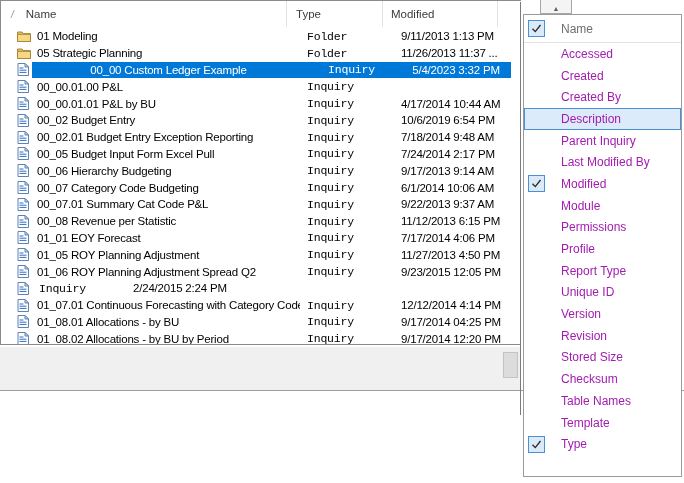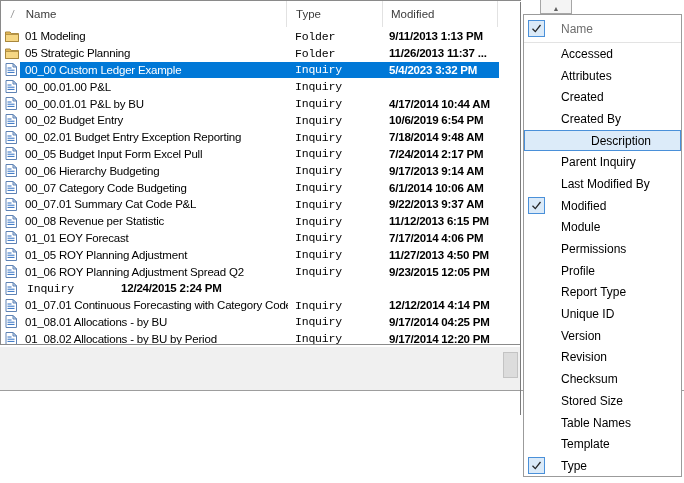--- a/index.html
+++ b/index.html
@@ -10,51 +10,51 @@
   .list-panel{position:absolute;left:0;top:2;width:521px;height:345px;background:#fff;
               border-top:1px solid #8a8a8a;border-left:1px solid #8a8a8a;border-bottom:1px solid #8a8a8a;
               box-sizing:border-box;overflow:hidden;}
   .header-row{display:flex;height:26px;align-items:center;color:#3c3c3c;}
   .hcell{box-sizing:border-box;height:100%;display:flex;align-items:center;border-right:1px solid #e2e2e2;}
   .hcell.h-name{width:286px;padding-left:10px;}
   .hcell.h-type{width:96px;padding-left:9px;}
   .hcell.h-mod{width:115px;padding-left:8px;}
   .sort-glyph{color:#8e8e8e;font-size:10px;margin-right:12px;font-style:italic;}
   .rows{position:absolute;left:0;top:27px;right:0;bottom:0;overflow:hidden;}
-  .row{display:flex;height:16.8px;align-items:center;letter-spacing:-0.2px;}
+  .row{display:flex;height:16.8px;align-items:center;letter-spacing:-0.2px;padding-left:12px;}
   .cell-icon{width:19px;display:flex;justify-content:flex-start;padding-left:4px;box-sizing:border-box;flex:none;}
   .band{display:flex;width:479px;height:100%;align-items:center;flex:none;}
-  .row.selected .band{background:#0078d7;color:#fff;}
+  .row.selected .band{background:#0078d7;color:#fff;text-align:center;}
   .c-name{width:268px;padding-left:5px;box-sizing:border-box;white-space:nowrap;overflow:hidden;}
   .c-type{width:96px;padding-left:7px;box-sizing:border-box;white-space:nowrap;font-family:Liberation Mono, monospace;}
-  .c-mod{width:115px;padding-left:5px;box-sizing:border-box;white-space:nowrap;font-weight:bold;}
+  .c-mod{width:115px;padding-left:5px;box-sizing:border-box;white-space:nowrap;}
   .icon-svg{display:block;}
 
   
   .gray-pane{position:absolute;left:0;top:347px;width:520px;height:43px;background:#f0f0f0;}
   .pane-thumb{position:absolute;right:2px;top:5px;width:13px;height:24px;background:#dcdcdc;border:1px solid #c3c3c3;}
   .hline{position:absolute;left:0;top:390px;width:684px;height:1px;background:#9d9d9d;}
   .vline{position:absolute;left:520px;top:2px;width:1px;height:413px;background:#7b7b7b;}
 
   
   .scroll-stub{position:absolute;left:540px;top:-2px;width:32px;height:16px;background:#f4f4f4;
                border:1px solid #a6a6a6;box-sizing:border-box;display:flex;align-items:flex-end;justify-content:center;}
   .scroll-stub .arrow{font-size:7px;color:#606060;line-height:9px;}
 
   
   .context-menu{position:absolute;left:523px;top:14px;width:159px;height:463px;background:#fff;
                 border:1px solid #9b9b9b;box-sizing:border-box;z-index:10;font-size:12px;}
-  .menu-item{display:flex;align-items:center;height:21.7px;padding-left:4px;box-sizing:border-box;color:#000000;}
+  .menu-item{display:flex;align-items:center;height:21.7px;padding-left:4px;box-sizing:border-box;color:#a21caf;}
   .menu-item.pinned{height:27px;color:#6e6e6e;}
   .menu-sep{height:0;border-top:1px solid #e3e3e3;margin:0;}
   .check-slot{width:17px;height:17px;flex:none;display:flex;}
   .menu-label{margin-left:16px;white-space:nowrap;}
   .checkbox{width:17px;height:17px;box-sizing:border-box;background:#dbeaf8;border:1px solid #4a90d9;
             display:flex;align-items:center;justify-content:center;}
-  .menu-item.hover{background:#dcebf9;outline:1px solid #4a90d9;outline-offset:-1px;justify-content:center;}
+  .menu-item.hover{background:#dcebf9;outline:1px solid #4a90d9;outline-offset:-1px;}
 </style>
 </head>
 <body>
 
 <div class="screen">
 
   <div class="list-panel">
     <div class="header-row">
       <div class="hcell h-name">
         <span class="sort-glyph">/</span>
@@ -321,21 +321,21 @@
   <svg class="icon-svg" width="12" height="13" viewBox="0 0 12 13">
     <path d="M1 0.5 h7 l3.5 3.5 v8.5 h-10.5 z" fill="#ffffff" stroke="#5e82b4" stroke-width="1"></path>
     <path d="M8 0.5 l3.5 3.5 h-3.5 z" fill="#c9dcf0" stroke="#5e82b4" stroke-width="1"></path>
     <line x1="2.5" y1="5" x2="6.5" y2="5" stroke="#2f6fc2" stroke-width="1"></line>
     <line x1="2.5" y1="7.2" x2="9.5" y2="7.2" stroke="#2f6fc2" stroke-width="1"></line>
     <line x1="2.5" y1="9.4" x2="9.5" y2="9.4" stroke="#2f6fc2" stroke-width="1"></line>
   </svg>
 </span>
     <span class="band">
       <span class="c-type">Inquiry</span>
-      <span class="c-mod">12/24/2015 2:24 PM</span>
+      <span class="c-mod">2/24/2015 2:24 PM</span>
     </span>
   </div>
 
   <div class="row">
     <span class="cell-icon">
   <svg class="icon-svg" width="12" height="13" viewBox="0 0 12 13">
     <path d="M1 0.5 h7 l3.5 3.5 v8.5 h-10.5 z" fill="#ffffff" stroke="#5e82b4" stroke-width="1"></path>
     <path d="M8 0.5 l3.5 3.5 h-3.5 z" fill="#c9dcf0" stroke="#5e82b4" stroke-width="1"></path>
     <line x1="2.5" y1="5" x2="6.5" y2="5" stroke="#2f6fc2" stroke-width="1"></line>
     <line x1="2.5" y1="7.2" x2="9.5" y2="7.2" stroke="#2f6fc2" stroke-width="1"></line>
@@ -406,24 +406,20 @@
       </span>
       <span class="menu-label">Name</span>
     </div>
     <div class="menu-sep"></div>
     <div>
   <div class="menu-item">
     <span class="check-slot"></span>
     <span class="menu-label">Accessed</span>
   </div>
 
-  <div class="menu-item">
-    <span class="check-slot"></span>
-    <span class="menu-label">Attributes</span>
-  </div>
 
   <div class="menu-item">
     <span class="check-slot"></span>
     <span class="menu-label">Created</span>
   </div>
 
   <div class="menu-item">
     <span class="check-slot"></span>
     <span class="menu-label">Created By</span>
   </div>
@@ -484,26 +480,26 @@
     <span class="menu-label">Version</span>
   </div>
 
   <div class="menu-item">
     <span class="check-slot"></span>
     <span class="menu-label">Revision</span>
   </div>
 
   <div class="menu-item">
     <span class="check-slot"></span>
+    <span class="menu-label">Stored Size</span>
+  </div>
+
+  <div class="menu-item">
+    <span class="check-slot"></span>
     <span class="menu-label">Checksum</span>
-  </div>
-
-  <div class="menu-item">
-    <span class="check-slot"></span>
-    <span class="menu-label">Stored Size</span>
   </div>
 
   <div class="menu-item">
     <span class="check-slot"></span>
     <span class="menu-label">Table Names</span>
   </div>
 
   <div class="menu-item">
     <span class="check-slot"></span>
     <span class="menu-label">Template</span>

